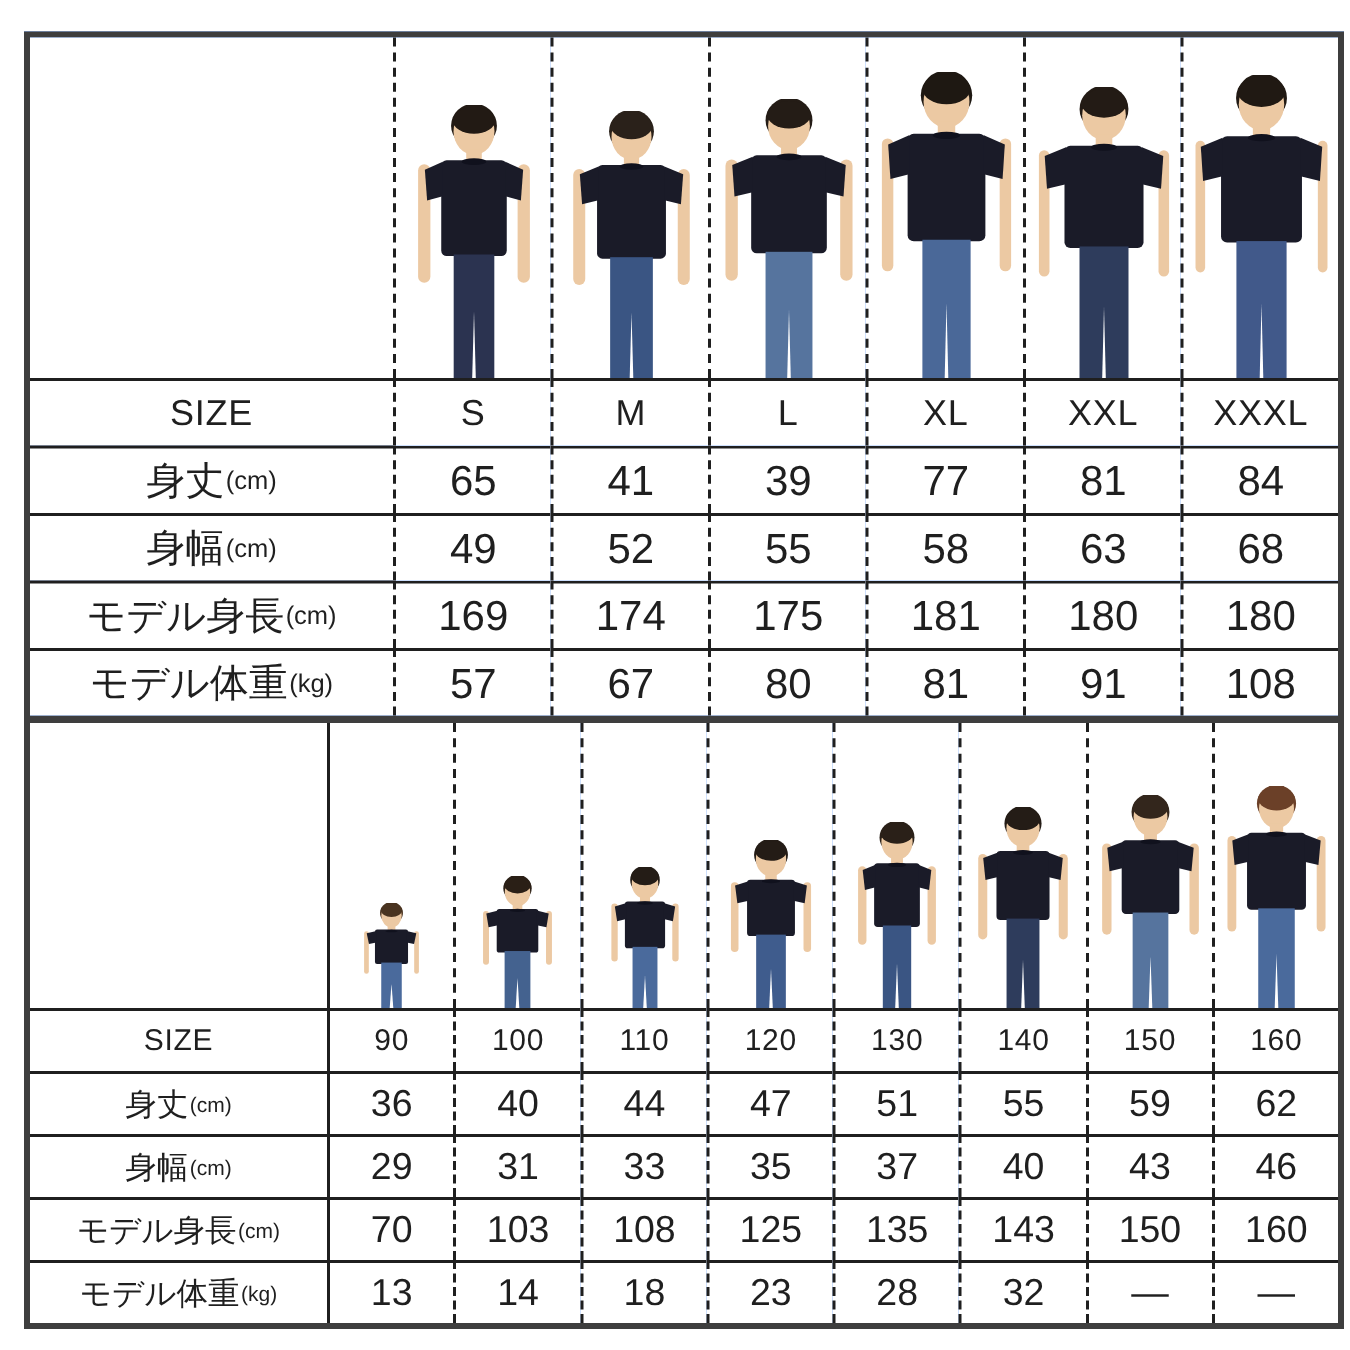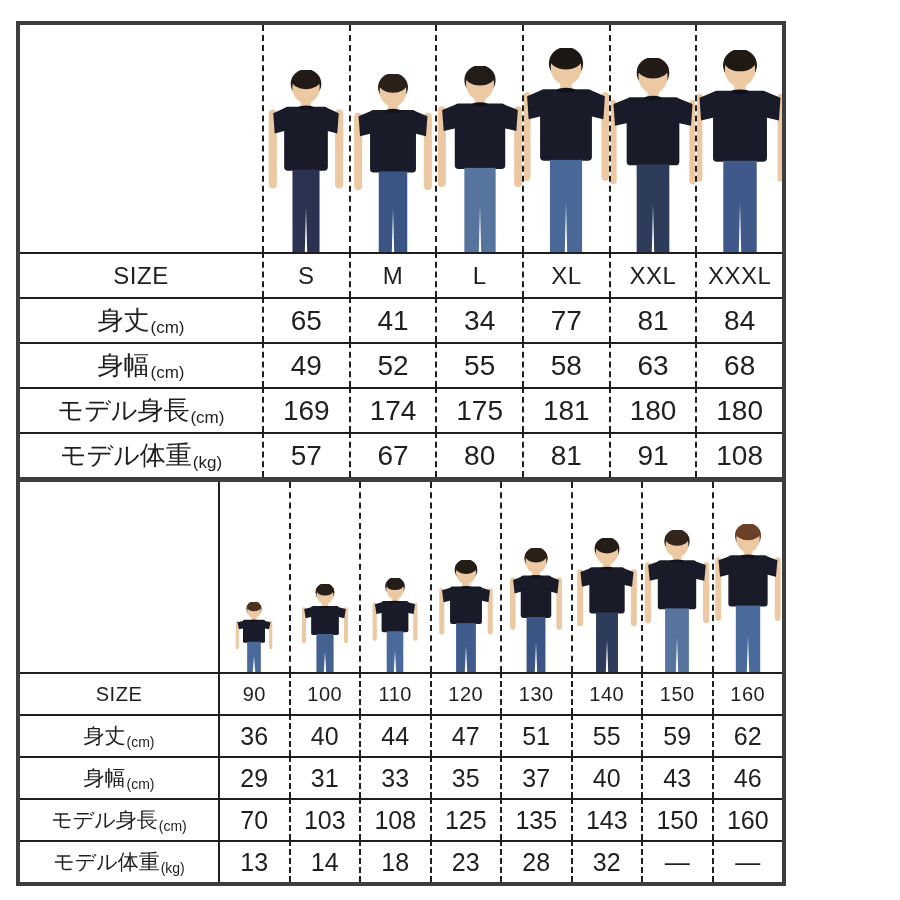--- a/index.html
+++ b/index.html
@@ -1,18 +1,18 @@
 <!DOCTYPE html>
 <html><head>
 <meta charset="utf-8">
 <style>
   html,body{margin:0;padding:0;background:#ffffff;}
   .canvas{position:relative;width:900px;height:900px;background:#ffffff;overflow:hidden;
           font-family:"Liberation Sans","DejaVu Sans",sans-serif;color:#1f1f1f;}
-  .frame{position:absolute;left:16px;top:21px;width:770px;height:865px;
+  .frame{position:absolute;left:16px;top:21px;width:880px;height:865px;
          border:4px solid #3e3e3e;box-sizing:border-box;background:#3b82f6;}
   .divider{height:5px;background:#3e3e3e;}
   .section{display:grid;width:100%;}
   .sec-adult{grid-template-columns:242px repeat(6,1fr);grid-template-rows:227px repeat(5,45px);}
   .sec-kids {grid-template-columns:198px repeat(8,1fr);grid-template-rows:190px repeat(5,42px);}
   .cell{display:flex;align-items:center;justify-content:center;min-width:0;position:relative;
         box-sizing:border-box;background:#ffffff;}
   .ht{border-top:2px solid #1f1f1f;}
   .vd{border-left:2px dashed #1f1f1f;}
   .vs{border-left:2px solid #1f1f1f;}
@@ -20,21 +20,21 @@
   .fig{position:absolute;bottom:0;left:50%;transform:translateX(-50%);line-height:0;}
   
   .sec-adult .hdr{font-size:24px;font-weight:500;letter-spacing:0.5px;}
   .sec-adult .val{font-size:28px;font-weight:500;}
   .sec-adult .lbl-main{font-size:26px;font-weight:500;}
   .sec-adult .lbl-unit{font-size:17px;font-weight:500;margin-left:1px;}
   .sec-kids .hdr{font-size:20px;font-weight:500;letter-spacing:0.5px;}
   .sec-kids .val{font-size:25px;font-weight:500;}
   .sec-kids .lbl-main{font-size:21px;font-weight:500;}
   .sec-kids .lbl-unit{font-size:14px;font-weight:500;margin-left:1px;}
-  .lblwrap{display:flex;align-items:flex-end;justify-content:center;white-space:nowrap;}
+  .lblwrap{display:flex;align-items:center;justify-content:center;white-space:nowrap;}
 </style>
 </head>
 <body>
 
 <div class="canvas">
   <div class="frame">
     <div class="section sec-adult">
         <div class="cell photo-cell"></div>
         <div class="cell photo-cell vd">
           <div class="fig"><svg width="88" height="182" viewBox="0 0 87.9 182" xmlns="http://www.w3.org/2000/svg">
@@ -140,21 +140,21 @@
         <div class="cell ht hdr vd">XXL</div>
         <div class="cell ht hdr vd">XXXL</div>
         <div class="cell ht">
           <span class="lblwrap">
             <span class="lbl-main">身丈</span>
             <span class="lbl-unit">(cm)</span>
           </span>
         </div>
         <div class="cell ht val vd">65</div>
         <div class="cell ht val vd">41</div>
-        <div class="cell ht val vd">34</div>
+        <div class="cell ht val vd">39</div>
         <div class="cell ht val vd">77</div>
         <div class="cell ht val vd">81</div>
         <div class="cell ht val vd">84</div>
         <div class="cell ht">
           <span class="lblwrap">
             <span class="lbl-main">身幅</span>
             <span class="lbl-unit">(cm)</span>
           </span>
         </div>
         <div class="cell ht val vd">49</div>

